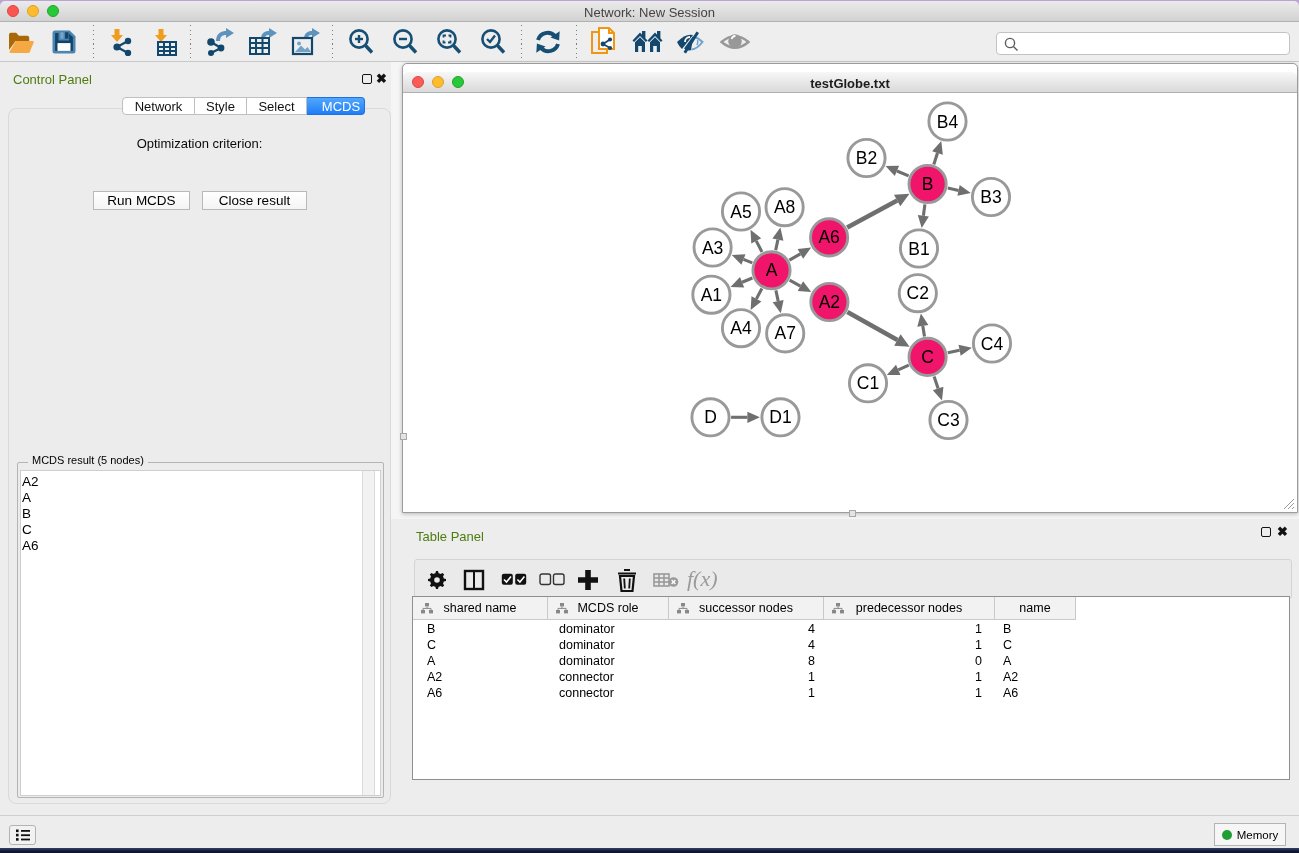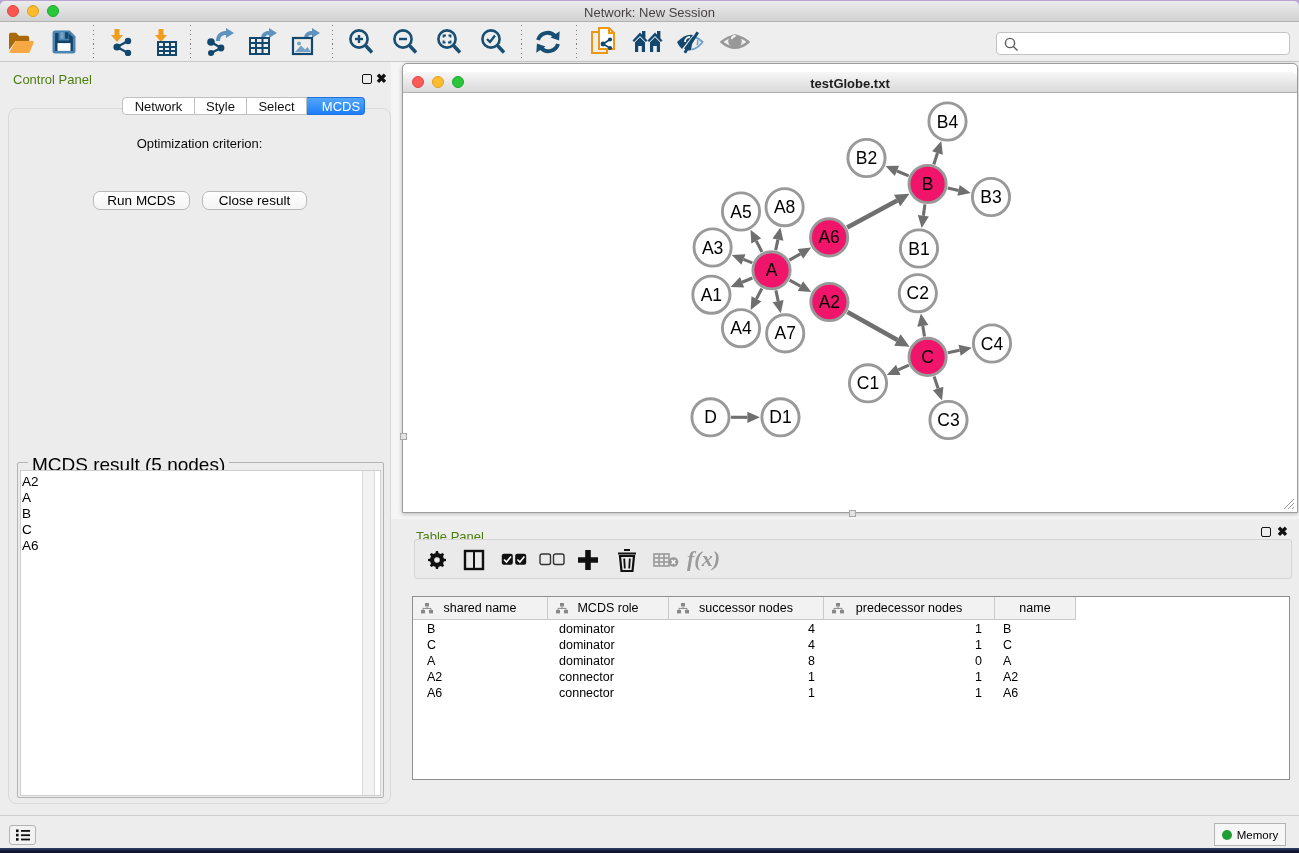--- a/index.html
+++ b/index.html
@@ -30,42 +30,42 @@
 .tab.sel { background:linear-gradient(#52a7fc,#1e7ef8); color:#fff; border-color:#1e70e0; }
 #cpbody { left:8px; top:46px; width:383px; height:696px; background:#ececec;
   border:1px solid #d9d9d9; border-radius:8px; }
 #optlabel { top:27px; width:100%; text-align:center; font-size:13px; color:#0a0a0a; }
 #dropdown { left:36px; top:51px; width:310px; height:19px; background:#fff;
   border:1px solid #ababab; border-radius:4px; font-size:13.5px; color:#000;
   line-height:17px; padding-left:13px; }
 #stepper { right:-1px; top:-1px; width:18px; height:19px; border-radius:0 4px 4px 0;
   background:linear-gradient(#6ab1fd,#2e86fb); }
 .btn { position:absolute; height:19px; background:linear-gradient(#ffffff,#f4f4f4);
-  border:1px solid #b9b9b9; border-radius:7px; font-size:13.5px; color:#000;
+  border:1px solid #b9b9b9; border-radius:0; font-size:13.5px; color:#000;
   display:flex; align-items:center; justify-content:center; }
 #groupbox { left:8px; top:353px; width:367px; height:336px; border:1px solid #b4b4b4;
   border-radius:2px; }
-#grouplabel { left:10px; top:-9px; background:#ececec; font-size:19px; padding:0 4px; color:#000; }
+#grouplabel { left:10px; top:-9px; background:#ececec; font-size:11px; padding:0 4px; color:#000; }
 #mcdslist { left:2px; top:7px; width:361px; height:326px; background:#fff; border:1px solid #cfcfcf; }
 #mcdslist div.li { font-size:13.5px; color:#000; height:16px; line-height:16px; padding-left:1px; }
 #listscroll { right:5px; top:0px; width:13px; height:324px; background:#f2f2f2;
   border-left:1px solid #dadada; border-right:1px solid #dadada; }
 
 #desktop { left:391px; top:62px; width:908px; height:458px; background:#f5f5f5; }
 #tpunderlay { left:391px; top:519px; width:908px; height:296px; background:#ededed; }
 
 #netwin { left:402px; top:63px; width:896px; height:450px; background:#fff;
   border:1px solid #9c9c9c; border-radius:5px 5px 0 0; box-shadow:0 1px 4px rgba(0,0,0,.25); }
 #netbar { left:0; top:8px; width:100%; height:21px; background:linear-gradient(#f7f7f7,#d9d9d9);
   border-bottom:1px solid #b0b0b0; border-radius:5px 5px 0 0; }
 #nettitle { width:100%; text-align:center; top:4px; font-size:13px; font-weight:700; color:#1c1c1c; }
 
 #tablepanel { left:404px; top:519px; width:895px; height:300px; background:#ededed; }
-#ttoolbar { left:10px; top:20px; width:878px; height:40px; background:#eaeaea;
-  border:1px solid #d4d4d4; border-radius:3px;font-weight:bold; }
+#ttoolbar { left:10px; top:40px; width:878px; height:40px; background:#eaeaea;
+  border:1px solid #d4d4d4; border-radius:3px; }
 #datatable { left:8px; top:77px; width:878px; height:184px; background:#fff; border:1px solid #8f8f8f; }
 .thead { position:absolute; top:0; height:23px; background:#f2f2f2;
   border-right:1px solid #c9c9c9; border-bottom:1px solid #c9c9c9;
   font-size:12.5px; color:#000; display:flex; align-items:center; justify-content:center; }
 .trow { position:absolute; height:16px; font-size:12.5px; color:#000; line-height:16px; }
 .num { text-align:right; }
 
 #bottombar { left:0; top:815px; width:1299px; height:34px; background:#ededed; border-top:1px solid #cfcfcf; }
 #navy { left:0; top:848px; width:1299px; height:5px;
   background:linear-gradient(180deg,#31416a,#10142e 70%); }

